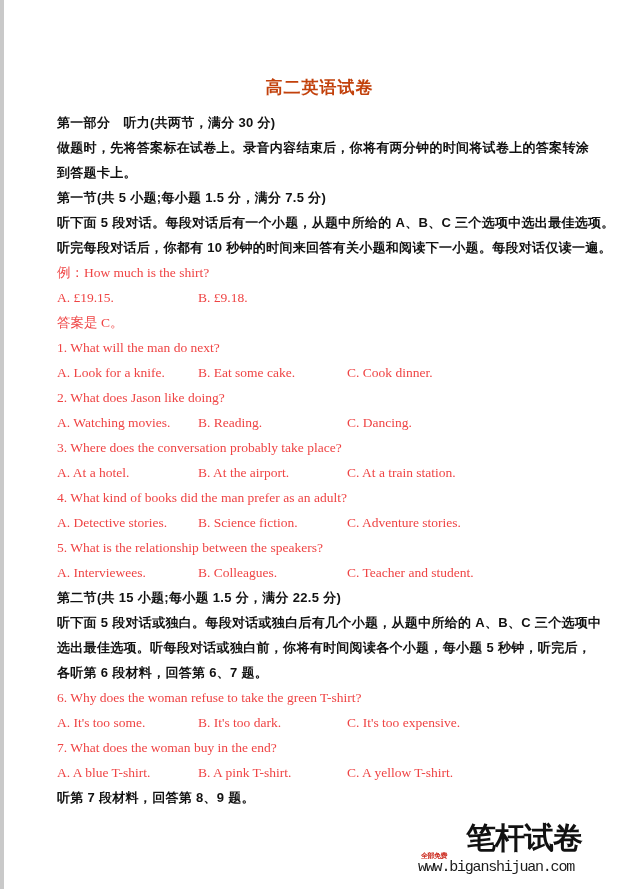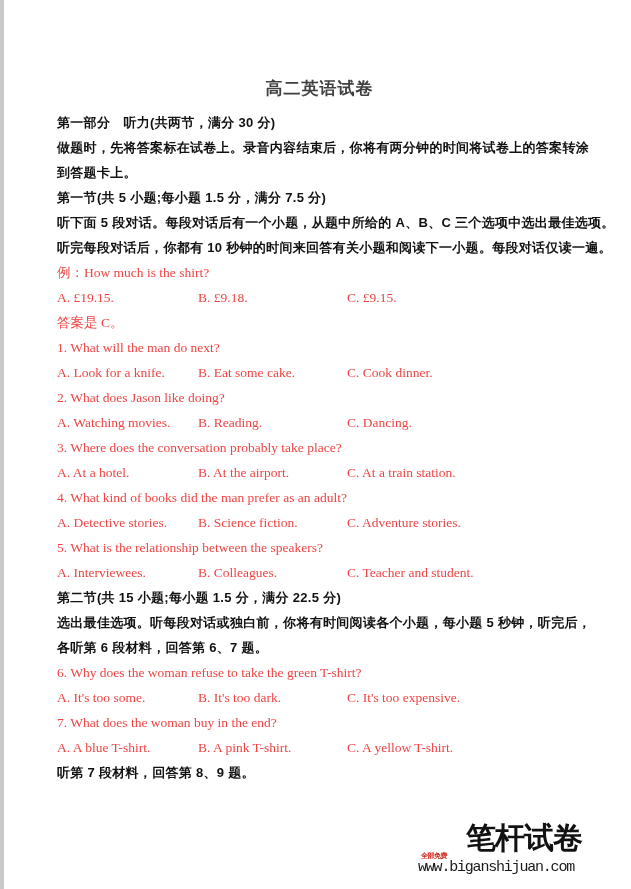--- a/index.html
+++ b/index.html
@@ -15,26 +15,26 @@
     position: absolute; left: 0; top: 0;
     width: 4px; height: 889px;
     background: #c9c9c9;
   }
   .content {
     position: absolute; left: 57px; top: 0;
     width: 525px;
   }
   .title {
     margin: 76px 0 0 0;
-    font-family: Liberation Serif, serif;
+    font-family: Liberation Mono, monospace;
     font-weight: 700;
     font-size: 17px;
     line-height: 26px;
     text-align: center;
-    color: #404040;
+    color: #c2410c;
     letter-spacing: 1px;
   }
   p { margin: 0; white-space: nowrap; }
   .line { line-height: 25px; }
   .zh {
     font-family: "Liberation Sans", sans-serif;
     font-weight: 700;
     font-size: 13px;
     color: #111;
     letter-spacing: 0.3px;
@@ -97,21 +97,20 @@
   <p class="zh line">到答题卡上。</p>
 
   <p class="zh line">第一节(共 5 小题;每小题 1.5 分，满分 7.5 分)</p>
   <p class="zh line">听下面 5 段对话。每段对话后有一个小题，从题中所给的 A、B、C 三个选项中选出最佳选项。</p>
   <p class="zh line">听完每段对话后，你都有 10 秒钟的时间来回答有关小题和阅读下一小题。每段对话仅读一遍。</p>
 
   <p class="en line">例：How much is the shirt?</p>
   <div class="options en">
     <span>A. £19.15.</span>
     <span>B. £9.18.</span>
-    <span>C. £9.15.</span>
   </div>
   <p class="en line">答案是 C。</p>
 
   <p class="en line">1. What will the man do next?</p>
   <div class="options en">
     <span>A. Look for a knife.</span>
     <span>B. Eat some cake.</span>
     <span>C. Cook dinner.</span>
   </div>
 
@@ -137,20 +136,21 @@
   </div>
 
   <p class="en line">5. What is the relationship between the speakers?</p>
   <div class="options en">
     <span>A. Interviewees.</span>
     <span>B. Colleagues.</span>
     <span>C. Teacher and student.</span>
   </div>
 
   <p class="zh line">第二节(共 15 小题;每小题 1.5 分，满分 22.5 分)</p>
+  <p class="zh line">听下面 5 段对话或独白。每段对话或独白后有几个小题，从题中所给的 A、B、C 三个选项中</p>
   <p class="zh line">选出最佳选项。听每段对话或独白前，你将有时间阅读各个小题，每小题 5 秒钟，听完后，</p>
   <p class="zh line">各听第 6 段材料，回答第 6、7 题。</p>
 
   <p class="en line">6. Why does the woman refuse to take the green T-shirt?</p>
   <div class="options en">
     <span>A. It's too some.</span>
     <span>B. It's too dark.</span>
     <span>C. It's too expensive.</span>
   </div>
 

